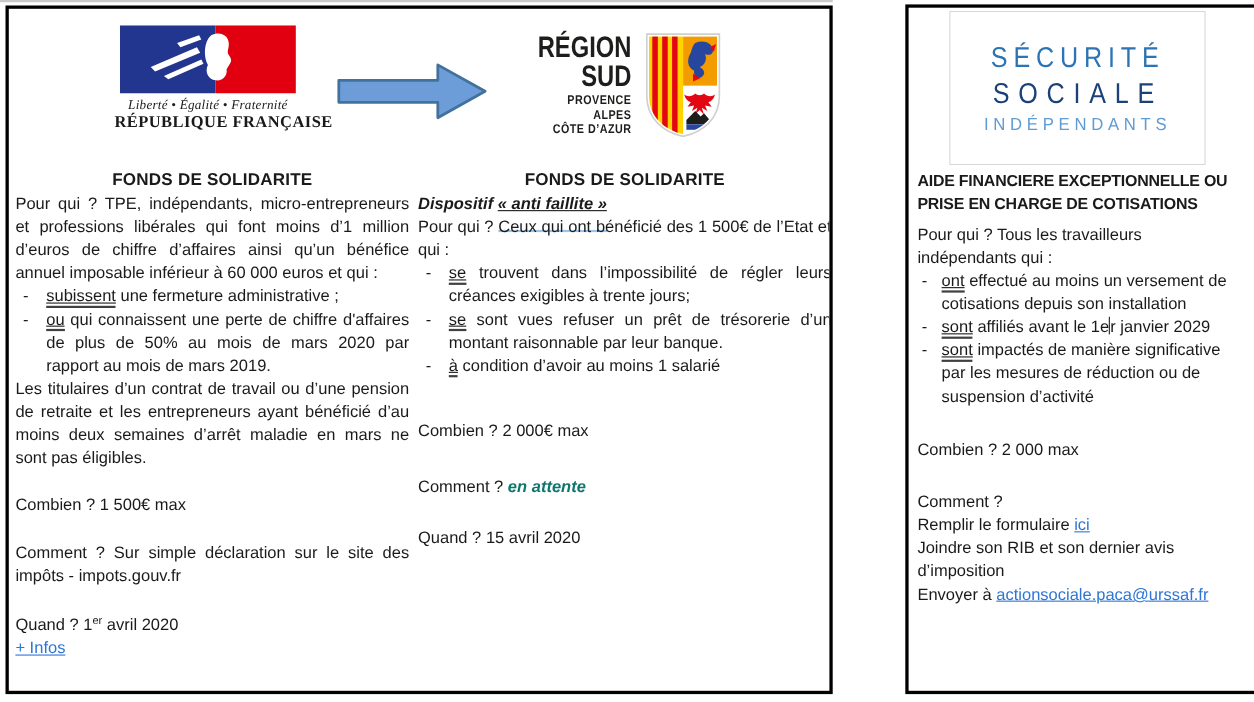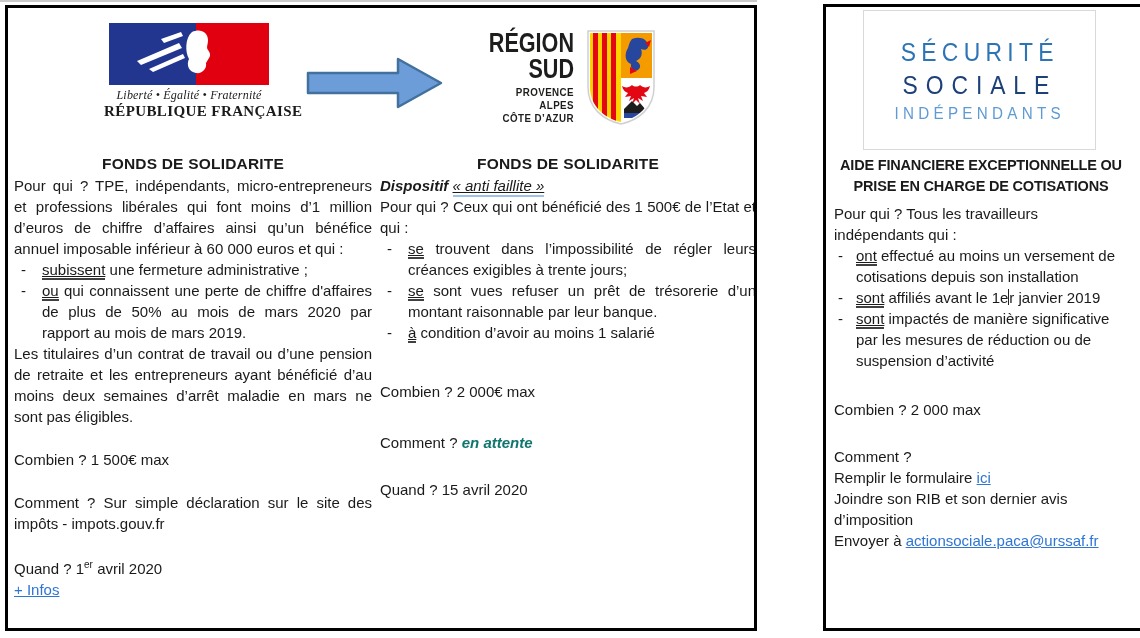--- a/index.html
+++ b/index.html
@@ -37,35 +37,35 @@
   .li{display:flex}
   .li .dash{flex:0 0 28px;box-sizing:border-box;padding-left:7px}
   .li .lt{flex:1}
   .li-r .dash{flex:0 0 22px;padding-left:4px}
   .mt22{margin-top:22px}.mt24{margin-top:24px}.mt26{margin-top:26px}
   .mt28{margin-top:28px}.mt30{margin-top:30px}.mt34{margin-top:38px}.mt6{margin-top:6px}
 
   
   .b{font-weight:400}
   .bi{font-weight:700;font-style:italic}
-  .biu{font-weight:400;font-style:italic;text-decoration:underline;border-bottom:2px solid #9dc3e6;padding-bottom:1px}
+  .biu{font-weight:700;font-style:italic;text-decoration:underline;border-bottom:2px solid #9dc3e6;padding-bottom:15px}
   .u{text-decoration:underline;border-bottom:2px solid #404040}
   .link{color:#2e75d4;text-decoration:underline;cursor:pointer}
   .red{color:#0f766e;font-weight:700;font-style:italic}
   .cursor{display:inline-block;width:1px;height:16px;background:#222;vertical-align:-2px}
   sup{font-size:10px;line-height:0}
 
   
   #ssi-logo{position:absolute;left:37px;top:3px;width:231px;height:138px;border:1px solid #d9d9d9;
     display:flex;flex-direction:column;justify-content:center;align-items:center;gap:7px;background:#fff}
   .ssi1{color:#2d74b5;font-size:26px;line-height:26px;letter-spacing:6px;transform:scaleX(.88);white-space:nowrap}
   .ssi2{color:#1c4178;font-size:26px;line-height:26px;letter-spacing:9px;transform:scaleX(.88);white-space:nowrap}
   .ssi3{color:#5e9bd3;font-size:16px;line-height:17px;letter-spacing:4.5px;transform:scaleX(.95);white-space:nowrap}
   #right-body{position:absolute;left:8px;top:148px;width:294px;line-height:21px}
-  .rtitle{font-weight:700;text-align:center;font-size:14.5px;line-height:21px;letter-spacing:-.2px;white-space:nowrap}
+  .rtitle{font-weight:700;text-align:left;font-size:14.5px;line-height:21px;letter-spacing:-.2px;white-space:nowrap}
 </style>
 </head>
 <body>
 
 <div class="topline"></div>
 
 <div class="panel" id="left-panel">
 
   <div id="rf-logo">
     <svg class="rf-flag" viewBox="0 0 160 62">
@@ -167,21 +167,21 @@
   <div id="right-body">
     <p class="rtitle">AIDE FINANCIERE EXCEPTIONNELLE OU</p>
     <p class="rtitle">PRISE EN CHARGE DE COTISATIONS</p>
     <p class="mt6"><span class="b">Pour qui ?</span><span> Tous les travailleurs indépendants qui :</span></p>
     <div class="li li-r">
       <span class="dash">-</span>
       <span class="lt"><span class="u">ont</span><span> effectué au moins un versement de cotisations depuis son installation</span></span>
     </div>
     <div class="li li-r">
       <span class="dash">-</span>
-      <span class="lt"><span class="u">sont</span><span> affiliés avant le 1e</span><span class="cursor"></span><span>r janvier 2019</span></span>
+      <span class="lt"><span class="u">sont</span><span> affiliés avant le 1e</span><span class="cursor"></span><span>r janvier 2029</span></span>
     </div>
     <div class="li li-r">
       <span class="dash">-</span>
       <span class="lt"><span class="u">sont</span><span> impactés de manière significative par les mesures de réduction ou de suspension d’activité</span></span>
     </div>
     <p class="mt28"><span class="b">Combien ?</span><span> 2 000 max</span></p>
     <p class="mt26"><span class="b">Comment ?</span></p>
     <p><span>Remplir le formulaire </span><span class="link">ici</span></p>
     <p><span>Joindre son RIB et son dernier avis d’imposition</span></p>
     <p><span>Envoyer à </span><span class="link">actionsociale.paca@urssaf.fr</span></p>

